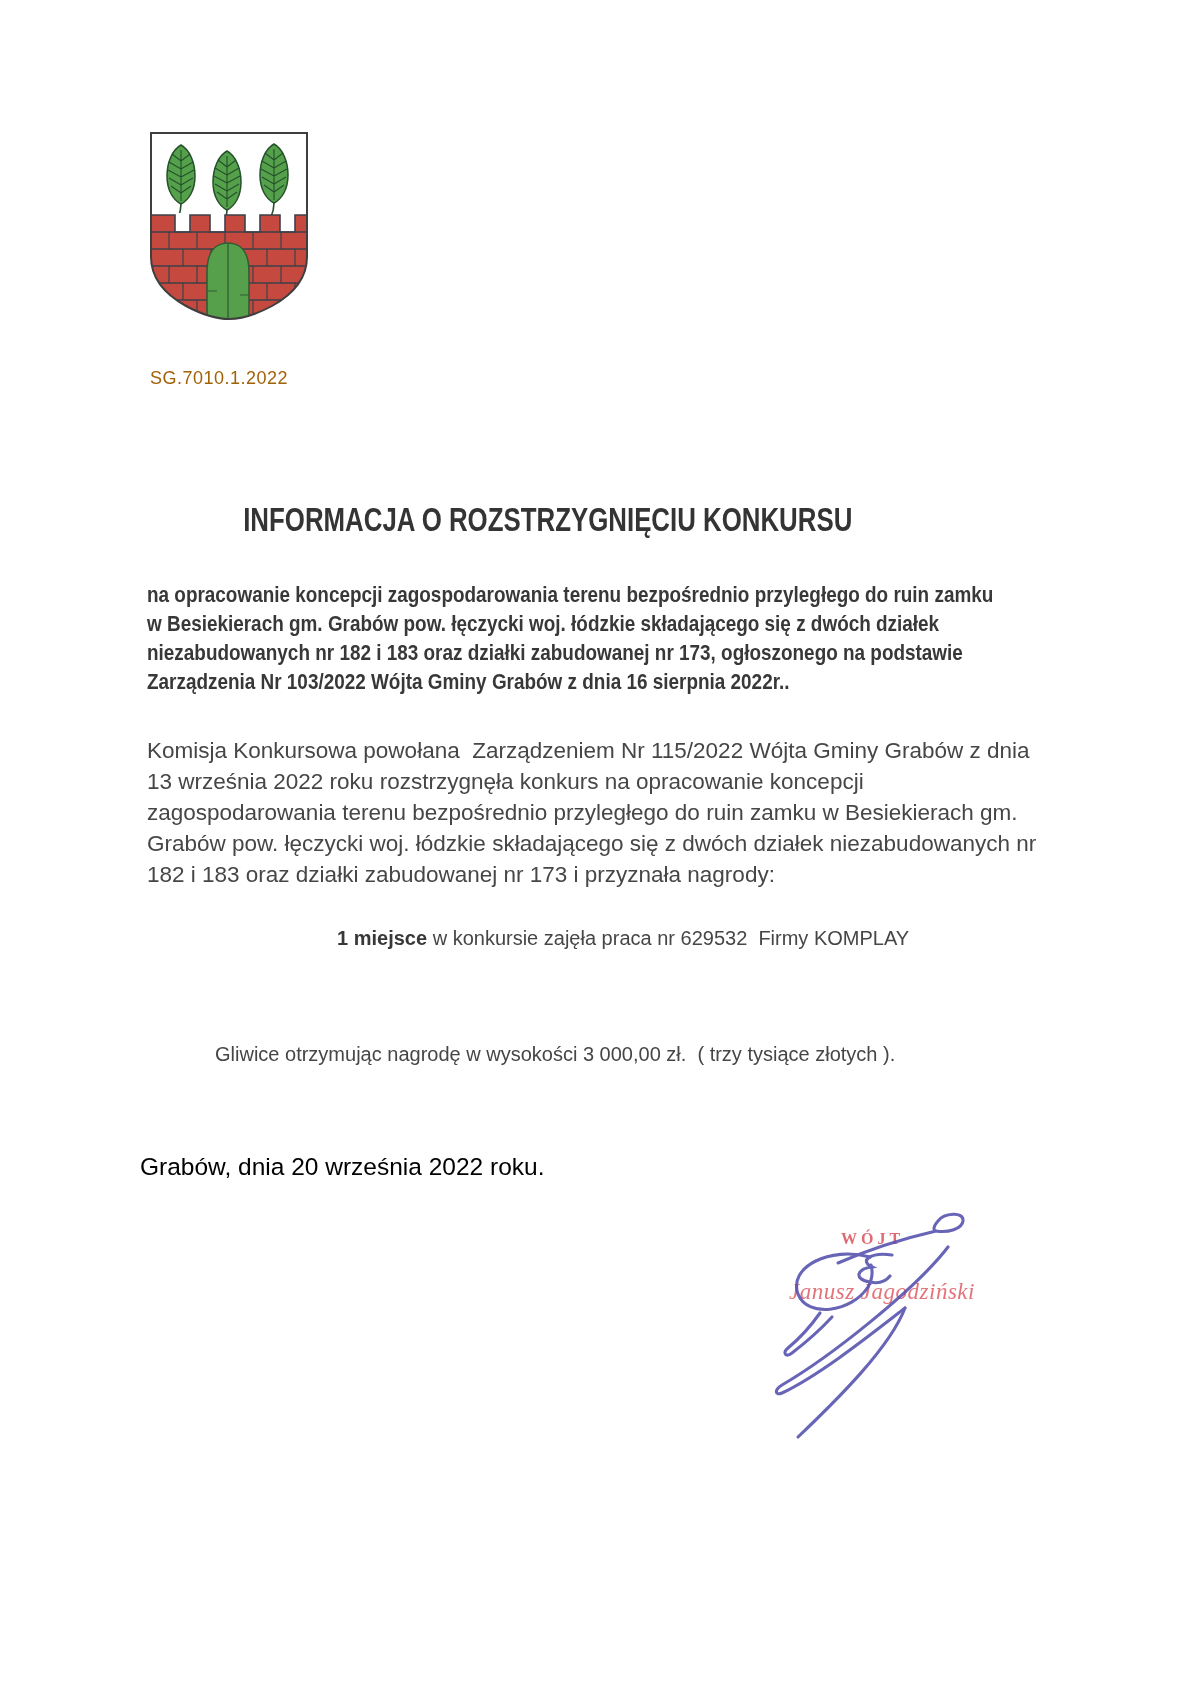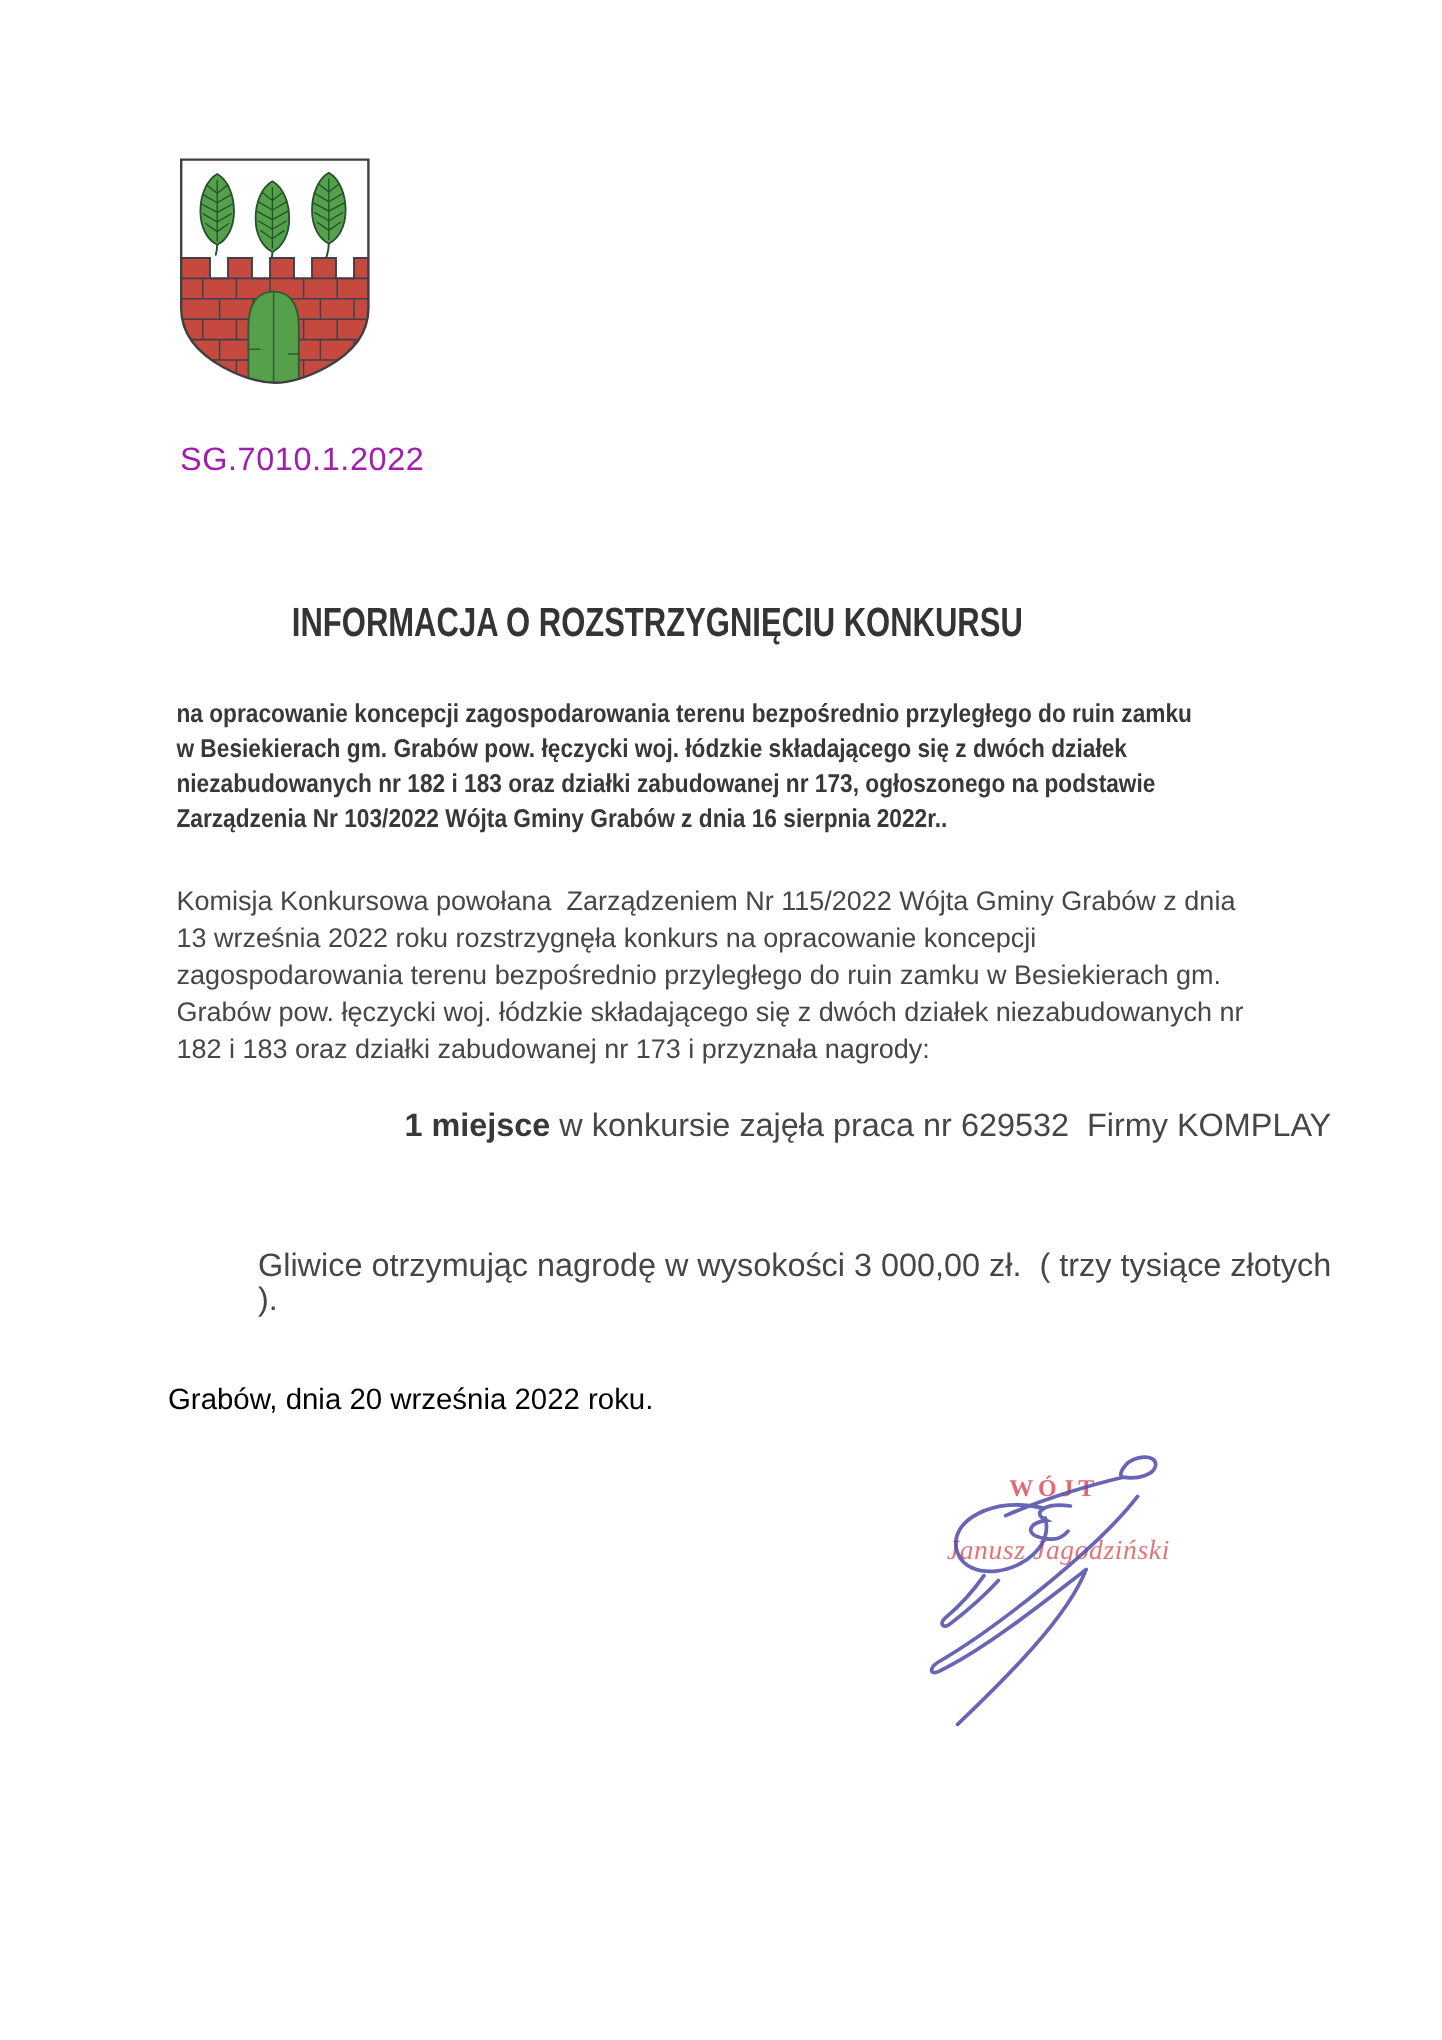--- a/index.html
+++ b/index.html
@@ -3,51 +3,51 @@
 <meta charset="utf-8">
 <style>
   html,body { margin:0; padding:0; background:#ffffff; }
   .page {
     position:relative; width:1202px; height:1700px; background:#ffffff;
     font-family:"Liberation Sans", sans-serif; color:#474747; overflow:hidden;
   }
   .coa-svg { position:absolute; left:149px; top:131px; }
   .ref {
     position:absolute; left:150px; top:368px;
-    font-size:27px; letter-spacing:0.5px; color:#a21caf; white-space:nowrap;
+    font-size:18px; letter-spacing:0.5px; color:#a16207; white-space:nowrap;
   }
   .title-wrap { position:absolute; left:147px; top:500px; width:892px; }
   .title-wrap .title-text {
     display:inline-block; transform:scaleX(0.76); transform-origin:center top;
     font-size:34px; font-weight:bold; white-space:nowrap; color:#343434;
   }
   .intro {
     position:absolute; left:147px; top:581px; width:1150px;
     font-size:21.5px; font-weight:bold; line-height:29px;
     white-space:pre-line; color:#383838;
     transform:scaleX(0.88); transform-origin:0 0;
   }
   .body-par {
     position:absolute; left:147px; top:735px; width:1060px;
     font-size:22.5px; line-height:31px; white-space:pre-line; color:#464646;
   }
-  .award { position:absolute; left:215px; font-size:27px; line-height:29px; color:#464646; width:900px; }
+  .award { position:absolute; left:215px; font-size:20px; line-height:29px; color:#464646; width:900px; }
   .award-1 { top:924px; }
   .award-2 { top:1040px; }
   .award .first { white-space:nowrap; padding-left:122px; }
   .award .first .lead { font-weight:bold; color:#383838; }
   .award .cont { white-space:pre-line; }
   .date-line {
     position:absolute; left:140px; top:1153px;
     font-size:24.5px; color:#000000; white-space:nowrap;
   }
   .stamp-title {
     position:absolute; left:841px; top:1230px;
     font-family:"Liberation Serif", serif; font-weight:bold;
-    font-size:20px; letter-spacing:4px; color:rgba(219,80,90,0.85); white-space:nowrap;
+    font-size:16px; letter-spacing:4px; color:rgba(219,80,90,0.85); white-space:nowrap;
   }
   .stamp-name {
     position:absolute; left:789px; top:1279px;
     font-family:"Liberation Serif", serif; font-style:italic; font-weight:400;
     font-size:23px; letter-spacing:0.5px; color:rgba(219,80,90,0.80); white-space:nowrap;
   }
   .signature-svg { position:absolute; left:720px; top:1205px; }
 </style>
 </head>
 <body>

